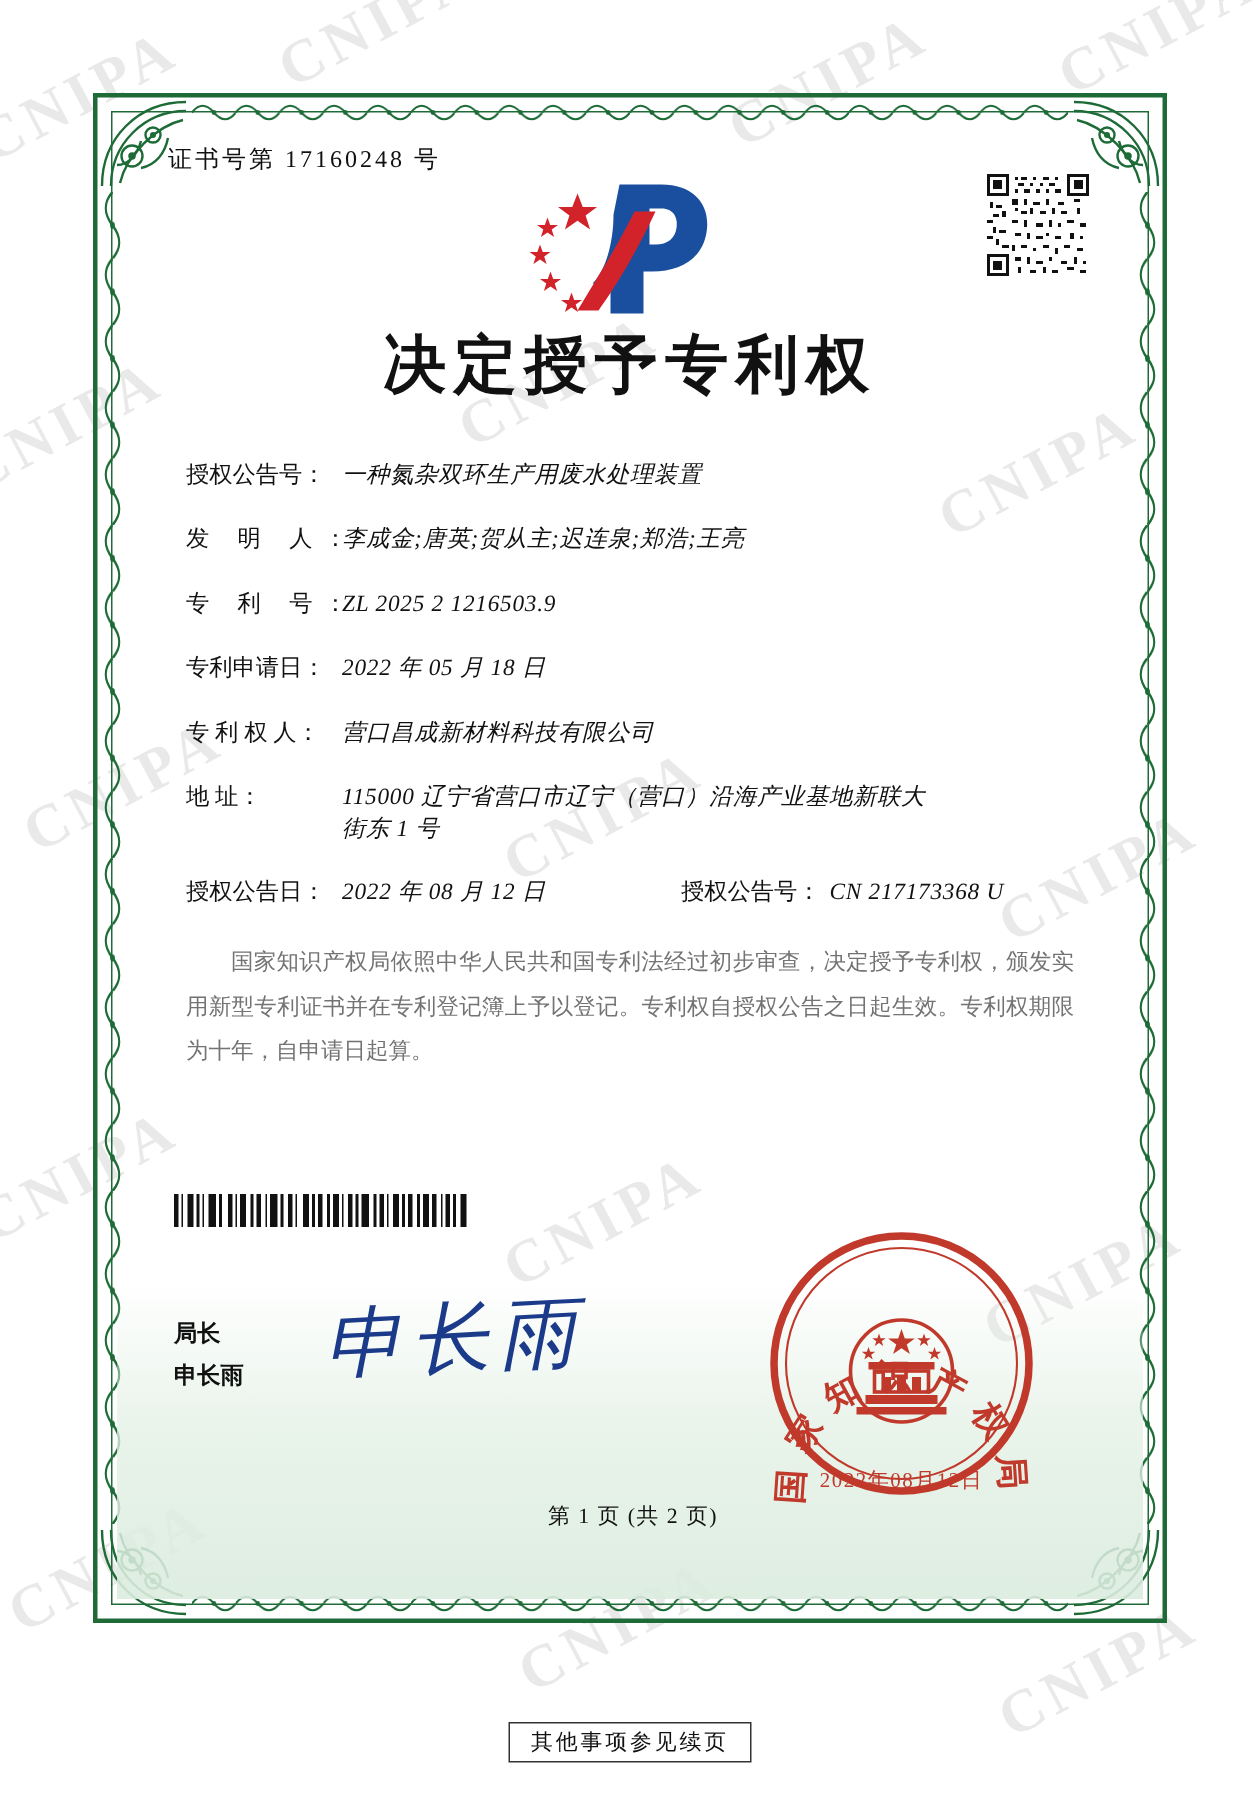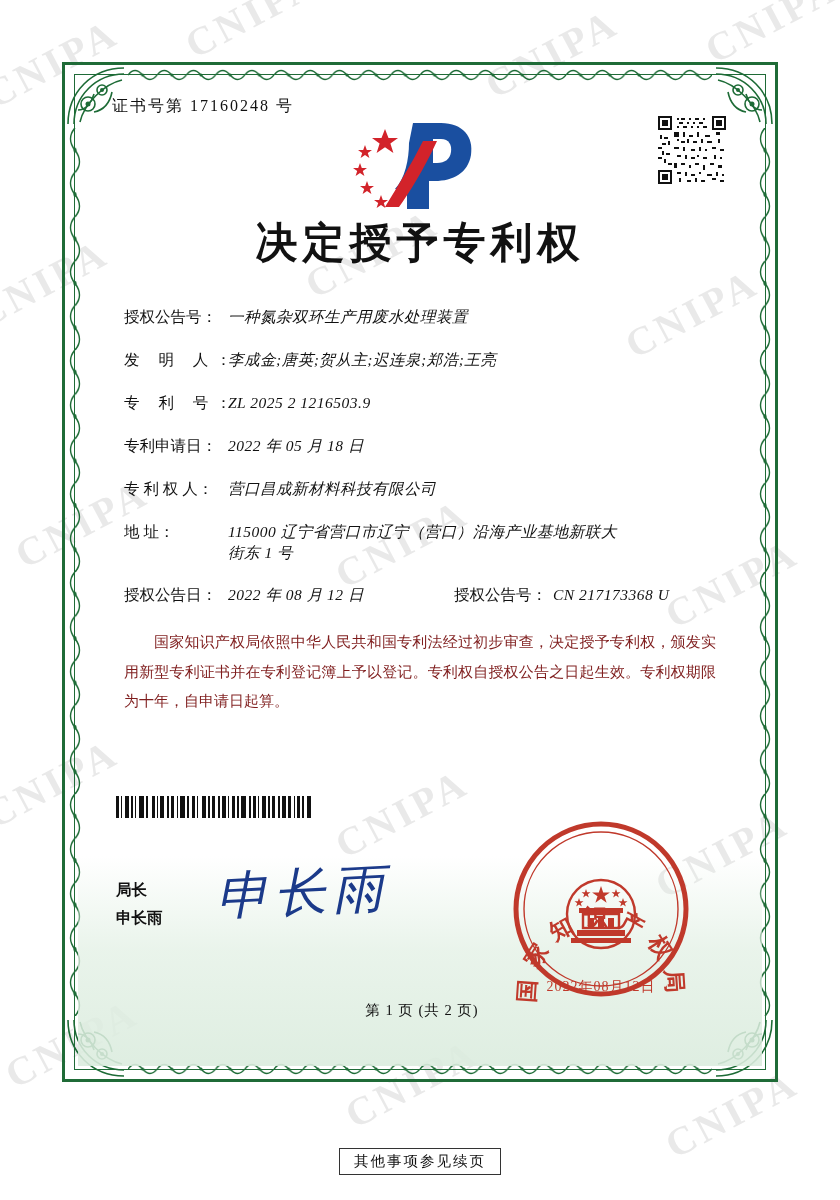--- a/index.html
+++ b/index.html
@@ -131,21 +131,21 @@
   .pub-row{display:flex;}
   .pub-left{flex:0 0 330px;display:flex;}
   .pub-right{display:flex;}
   .pub-right .label{width:auto;flex:0 0 auto;margin-right:6px;}
 
   .para{
     margin-top:4px;
     padding:0 22px;
     font-size:15px;
     line-height:1.95;
-    color:#7f1d1d;
+    color:#737373;
     text-align:justify;
   }
   .para p{margin:0 0 4px 0;text-indent:2em;}
 
   
   .bottom{
     position:absolute;
     left:44px;right:40px;
     bottom:56px;
     height:230px;

